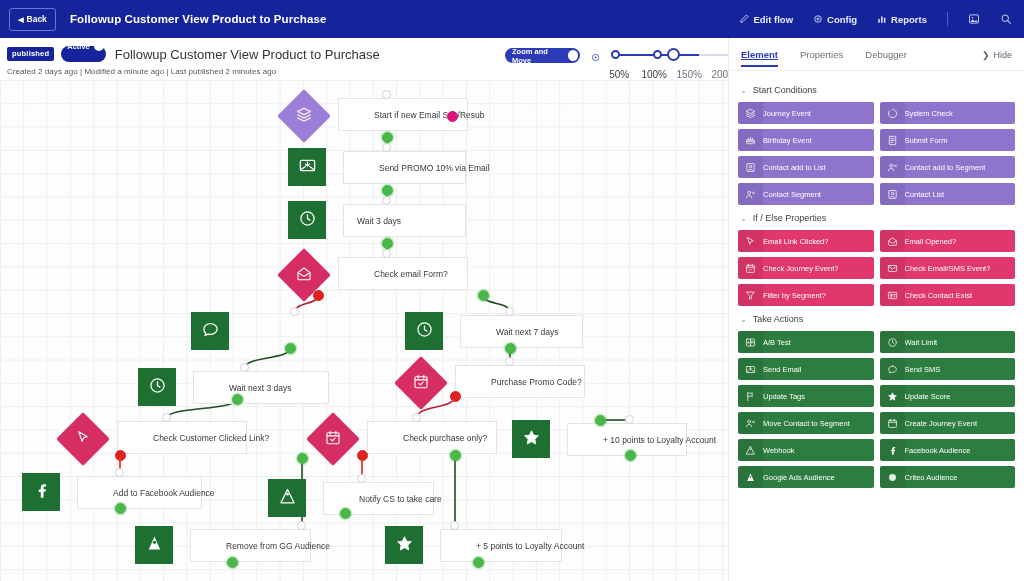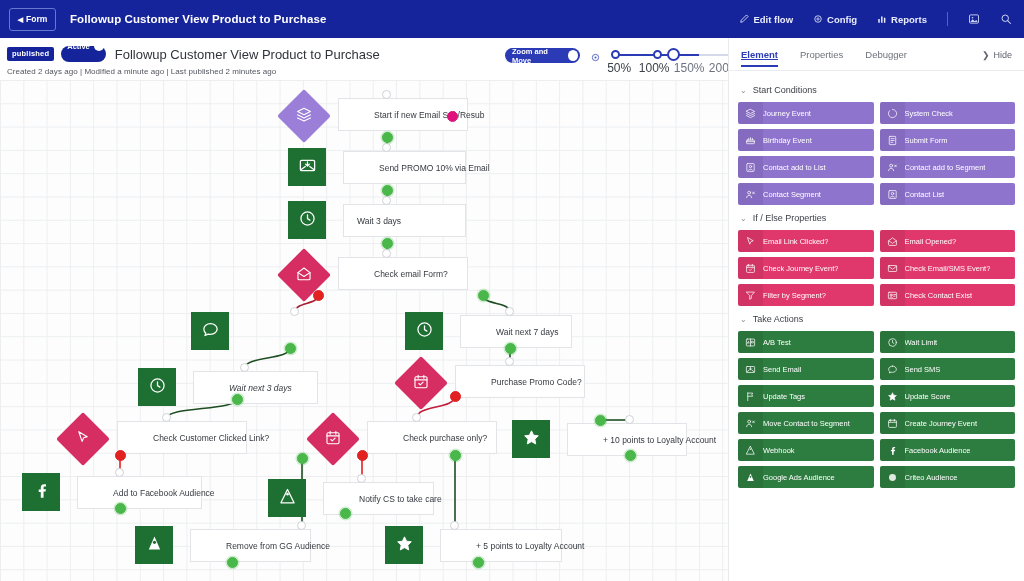--- a/index.html
+++ b/index.html
@@ -81,22 +81,22 @@
   }
   .s-dot {
     position:absolute; top:0px; width:9px; height:9px; border-radius:50%;
     background:#fff; border:2px solid #2b3bb5; cursor:pointer;
   }
   .s-handle {
     position:absolute; top:-2px; width:13px; height:13px; border-radius:50%;
     background:#fff; border:2px solid #2b3bb5; cursor:pointer;
   }
   .slider-labels {
-    position:absolute; top:11px; left:-9px; width:140px;
-    display:flex; font-size:12px; color:#6d7280;
+    position:absolute; top:19px; left:-9px; width:140px;
+    display:flex; font-size:10px; color:#6d7280;
   }
   .slider-labels span { width:36px; text-align:center; }
   .slider-labels span.on { color:#3c4148; }
 
   
   .canvas {
     position:absolute; left:0; top:80px; width:728px; height:501px;
     background:#fdfdfd; overflow:hidden;
     background-image:
       linear-gradient(to right, #eceef0 1px, transparent 1px),
@@ -182,21 +182,21 @@
   .sb-item .sbico, .sb-item .sblabel { position:relative; z-index:2; }
 </style>
 </head>
 <body>
 
 <div class="app">
 
   <div class="topbar">
     <div class="back-btn">
       <span class="chev">◀</span>
-      <span>Form</span>
+      <span>Back</span>
     </div>
     <div class="topbar-title">Followup Customer View Product to Purchase</div>
     <div class="topbar-right">
 
       <div class="tb-action">
         <span>
           <svg width="10" height="10" viewBox="0 0 16 16">
               <path d="M12 1.5l2.5 2.5-8.5 8.5-3.2.7.7-3.2z" fill="none" stroke="#e9ecfb" stroke-width="1.3"></path>
             </svg>
         </span>
@@ -345,32 +345,32 @@
           </div>
         </div>
         <div class="node" style="left: 191px; top: 232px; width: 178px; height: 42px;">
           <div class="node-icon-sq">
             <span><svg width="19" height="19" viewBox="0 0 24 24">
                 <path d="M12 4.6c4.7 0 8.4 3 8.4 6.8s-3.7 6.8-8.4 6.8c-1 0-2-.14-2.9-.4L5 19.6l1.1-3a6.7 6.7 0 0 1-2.5-5.2C3.6 7.6 7.3 4.6 12 4.6z" fill="none" stroke="#ffffff" stroke-width="1.6" stroke-linecap="round" stroke-linejoin="round"></path>
               </svg></span>
           </div>
         </div>
         <div class="node" style="left: 405px; top: 232px; width: 178px; height: 42px;">
-          <div class="node-card" style="width: 112px; top: 3px;">
+          <div class="node-card" style="width: 123px; top: 3px;">
             <span class="card-label">Wait next 7 days</span>
           </div>
           <div class="node-icon-sq">
             <span><svg width="19" height="19" viewBox="0 0 24 24">
                 <circle cx="12" cy="12" r="8.3" fill="none" stroke="#ffffff" stroke-width="1.6" stroke-linecap="round" stroke-linejoin="round"></circle>
                 <path d="M12 7.4v4.8l3 1.8" fill="none" stroke="#ffffff" stroke-width="1.6" stroke-linecap="round" stroke-linejoin="round"></path>
               </svg></span>
           </div>
         </div>
         <div class="node" style="left: 138px; top: 288px; width: 175px; height: 42px;">
-          <div class="node-card" style="width: 125px; top: 3px; font-style: italic;">
+          <div class="node-card" style="width: 136px; top: 3px;">
             <span class="card-label">Wait next 3 days</span>
           </div>
           <div class="node-icon-sq">
             <span><svg width="19" height="19" viewBox="0 0 24 24">
                 <circle cx="12" cy="12" r="8.3" fill="none" stroke="#ffffff" stroke-width="1.6" stroke-linecap="round" stroke-linejoin="round"></circle>
                 <path d="M12 7.4v4.8l3 1.8" fill="none" stroke="#ffffff" stroke-width="1.6" stroke-linecap="round" stroke-linejoin="round"></path>
               </svg></span>
           </div>
         </div>
         <div class="node" style="left: 400px; top: 282px; width: 185px; height: 42px;">

